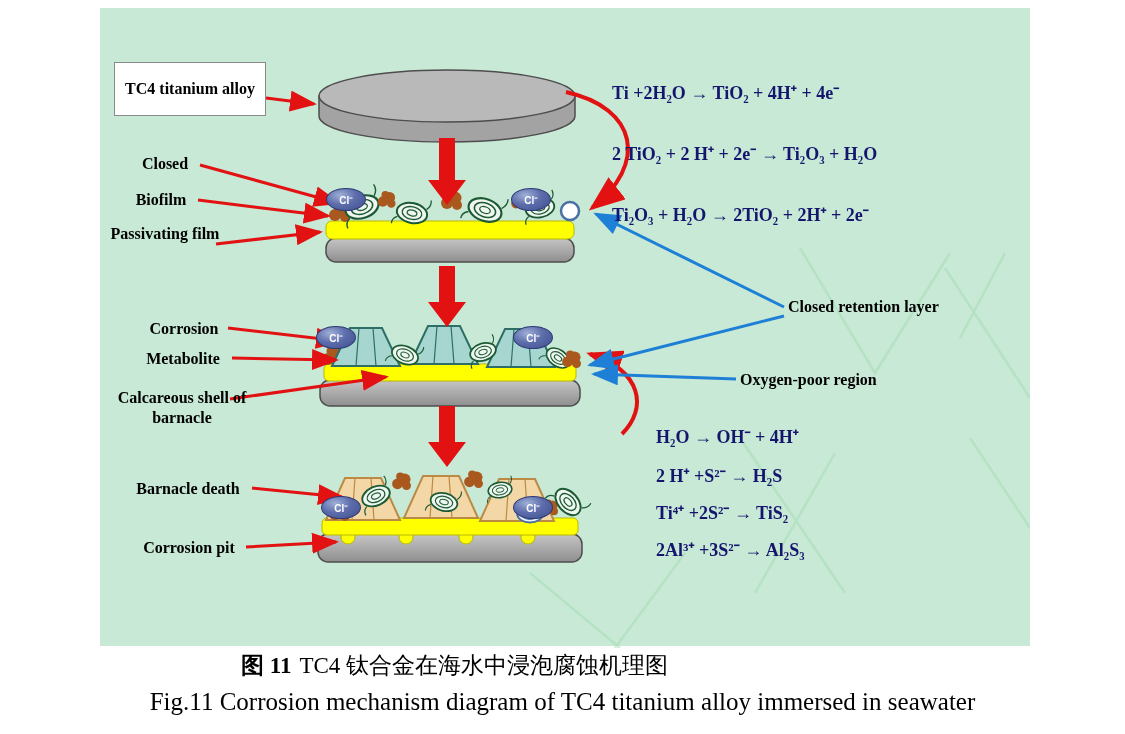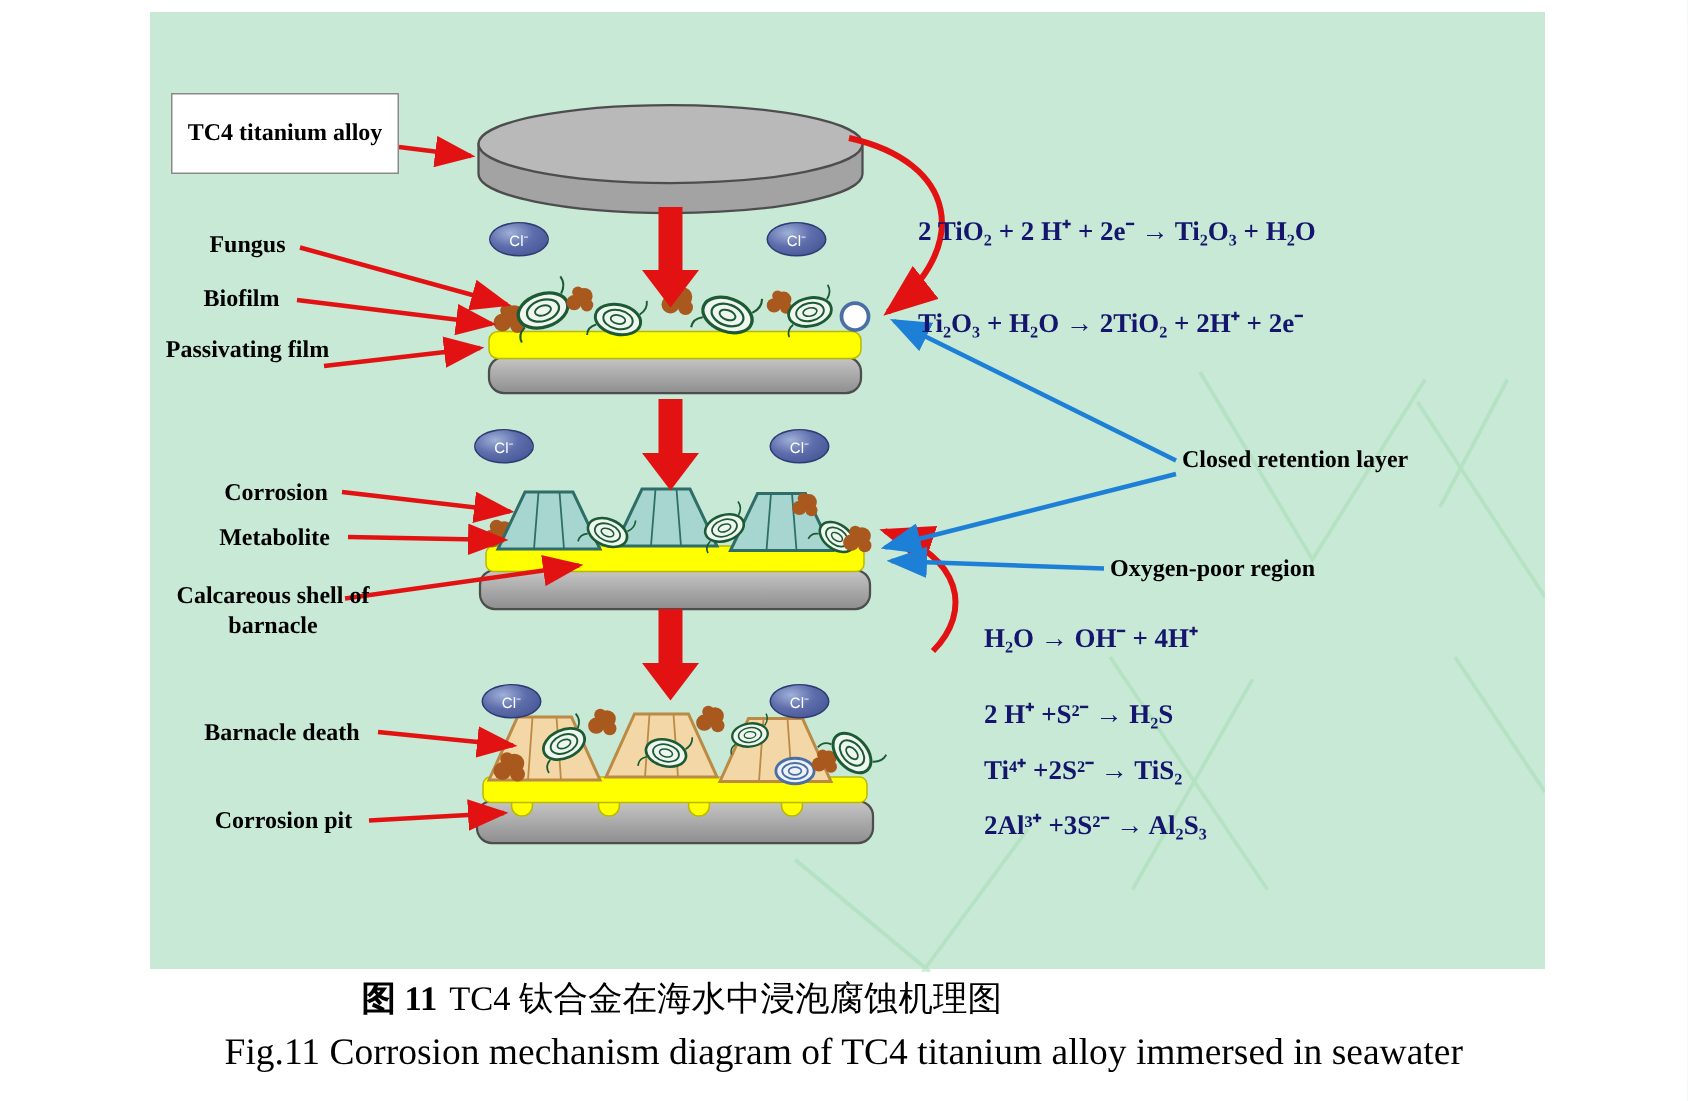--- a/index.html
+++ b/index.html
@@ -10,21 +10,21 @@
   .tcbox{position:absolute;left:14px;top:54px;width:150px;height:52px;background:#ffffff;
          border:1px solid #8a8a8a;display:flex;align-items:center;justify-content:center;
          text-align:center;font-weight:bold;font-size:16px;line-height:1.25;color:#000;}
   .lbl{position:absolute;font-weight:bold;font-size:16px;line-height:1.25;color:#000;
        text-align:center;}
   .lbl.left{text-align:left;}
   .eq{position:absolute;font-weight:bold;font-size:18px;color:#15156e;white-space:nowrap;}
   .cl{position:absolute;width:38px;height:21px;border-radius:50%;
       background:radial-gradient(ellipse at 35% 30%, #9fb0d8 0%, #5d6cab 45%, #3f4f8e 100%);
       border:1px solid #2e3a74;color:#ffffff;display:flex;align-items:center;justify-content:center;
-      font-family:"Liberation Sans",sans-serif;font-weight:normal;font-size:10px;}
+      font-family:"Liberation Sans",sans-serif;font-weight:bold;font-size:10px;margin-top:40px;}
   .cap-zh{position:absolute;left:0;top:650px;width:909px;text-align:center;
           font-size:23px;color:#000;}
   .cap-zh .b{font-weight:bold;margin-right:8px;}
   .cap-en{position:absolute;left:0;top:688px;width:1125px;text-align:center;
           font-size:25px;color:#000;}
 </style>
 </head>
 <body>
 
 <div class="page">
@@ -153,41 +153,42 @@
       <path d="M522 426 C548 400 542 363 490 346" stroke="#e31212" stroke-width="4" fill="none" marker-end="url(#mred)"></path>
 
       <g stroke="#1e7fd6" stroke-width="3" fill="none">
         <line x1="684" y1="299" x2="496" y2="206" marker-end="url(#mblue)"></line>
         <line x1="684" y1="308" x2="490" y2="357" marker-end="url(#mblue)"></line>
         <line x1="636" y1="371" x2="494" y2="366" marker-end="url(#mblue)"></line>
       </g>
     </svg>
 
     <div class="tcbox">TC4 titanium alloy</div>
-    <div class="lbl" style="left:20px;top:146px;width:90px">Fungus</div>
+    <div class="lbl" style="left:20px;top:146px;width:90px">Closed</div>
     <div class="lbl" style="left:16px;top:182px;width:90px">Biofilm</div>
     <div class="lbl" style="left:4px;top:216px;width:122px">Passivating film</div>
     <div class="lbl" style="left:34px;top:311px;width:100px">Corrosion</div>
     <div class="lbl" style="left:28px;top:341px;width:110px">Metabolite</div>
     <div class="lbl" style="left:2px;top:380px;width:160px">Calcareous shell of barnacle</div>
     <div class="lbl" style="left:22px;top:471px;width:132px">Barnacle death</div>
     <div class="lbl" style="left:28px;top:530px;width:122px">Corrosion pit</div>
     <div class="lbl left" style="left:688px;top:289px;width:230px">Closed retention layer</div>
     <div class="lbl left" style="left:640px;top:362px;width:200px">Oxygen-poor region</div>
 
     <div class="cl" style="left:226px;top:140px">Cl⁻</div>
     <div class="cl" style="left:411px;top:140px">Cl⁻</div>
     <div class="cl" style="left:216px;top:278px">Cl⁻</div>
     <div class="cl" style="left:413px;top:278px">Cl⁻</div>
     <div class="cl" style="left:221px;top:448px">Cl⁻</div>
     <div class="cl" style="left:413px;top:448px">Cl⁻</div>
 
+    <div class="eq" style="left:512px;top:72px">Ti +2H₂O → TiO₂ + 4H⁺ + 4e⁻</div>
     <div class="eq" style="left:512px;top:133px">2 TiO₂ + 2 H⁺ + 2e⁻ → Ti₂O₃ + H₂O</div>
     <div class="eq" style="left:512px;top:194px">Ti₂O₃ + H₂O → 2TiO₂ + 2H⁺ + 2e⁻</div>
-    <div class="eq" style="left:556px;top:404px">H₂O → OH⁻ + 4H⁺</div>
+    <div class="eq" style="left:556px;top:416px">H₂O → OH⁻ + 4H⁺</div>
     <div class="eq" style="left:556px;top:455px">2 H⁺ +S²⁻ → H₂S</div>
     <div class="eq" style="left:556px;top:492px">Ti⁴⁺ +2S²⁻ → TiS₂</div>
     <div class="eq" style="left:556px;top:529px">2Al³⁺ +3S²⁻ → Al₂S₃</div>
   </div>
 
   <div class="cap-zh">
     <span class="b">图 11</span><span>TC4 钛合金在海水中浸泡腐蚀机理图</span>
   </div>
   <div class="cap-en">Fig.11 Corrosion mechanism diagram of TC4 titanium alloy immersed in seawater</div>
 </div>

